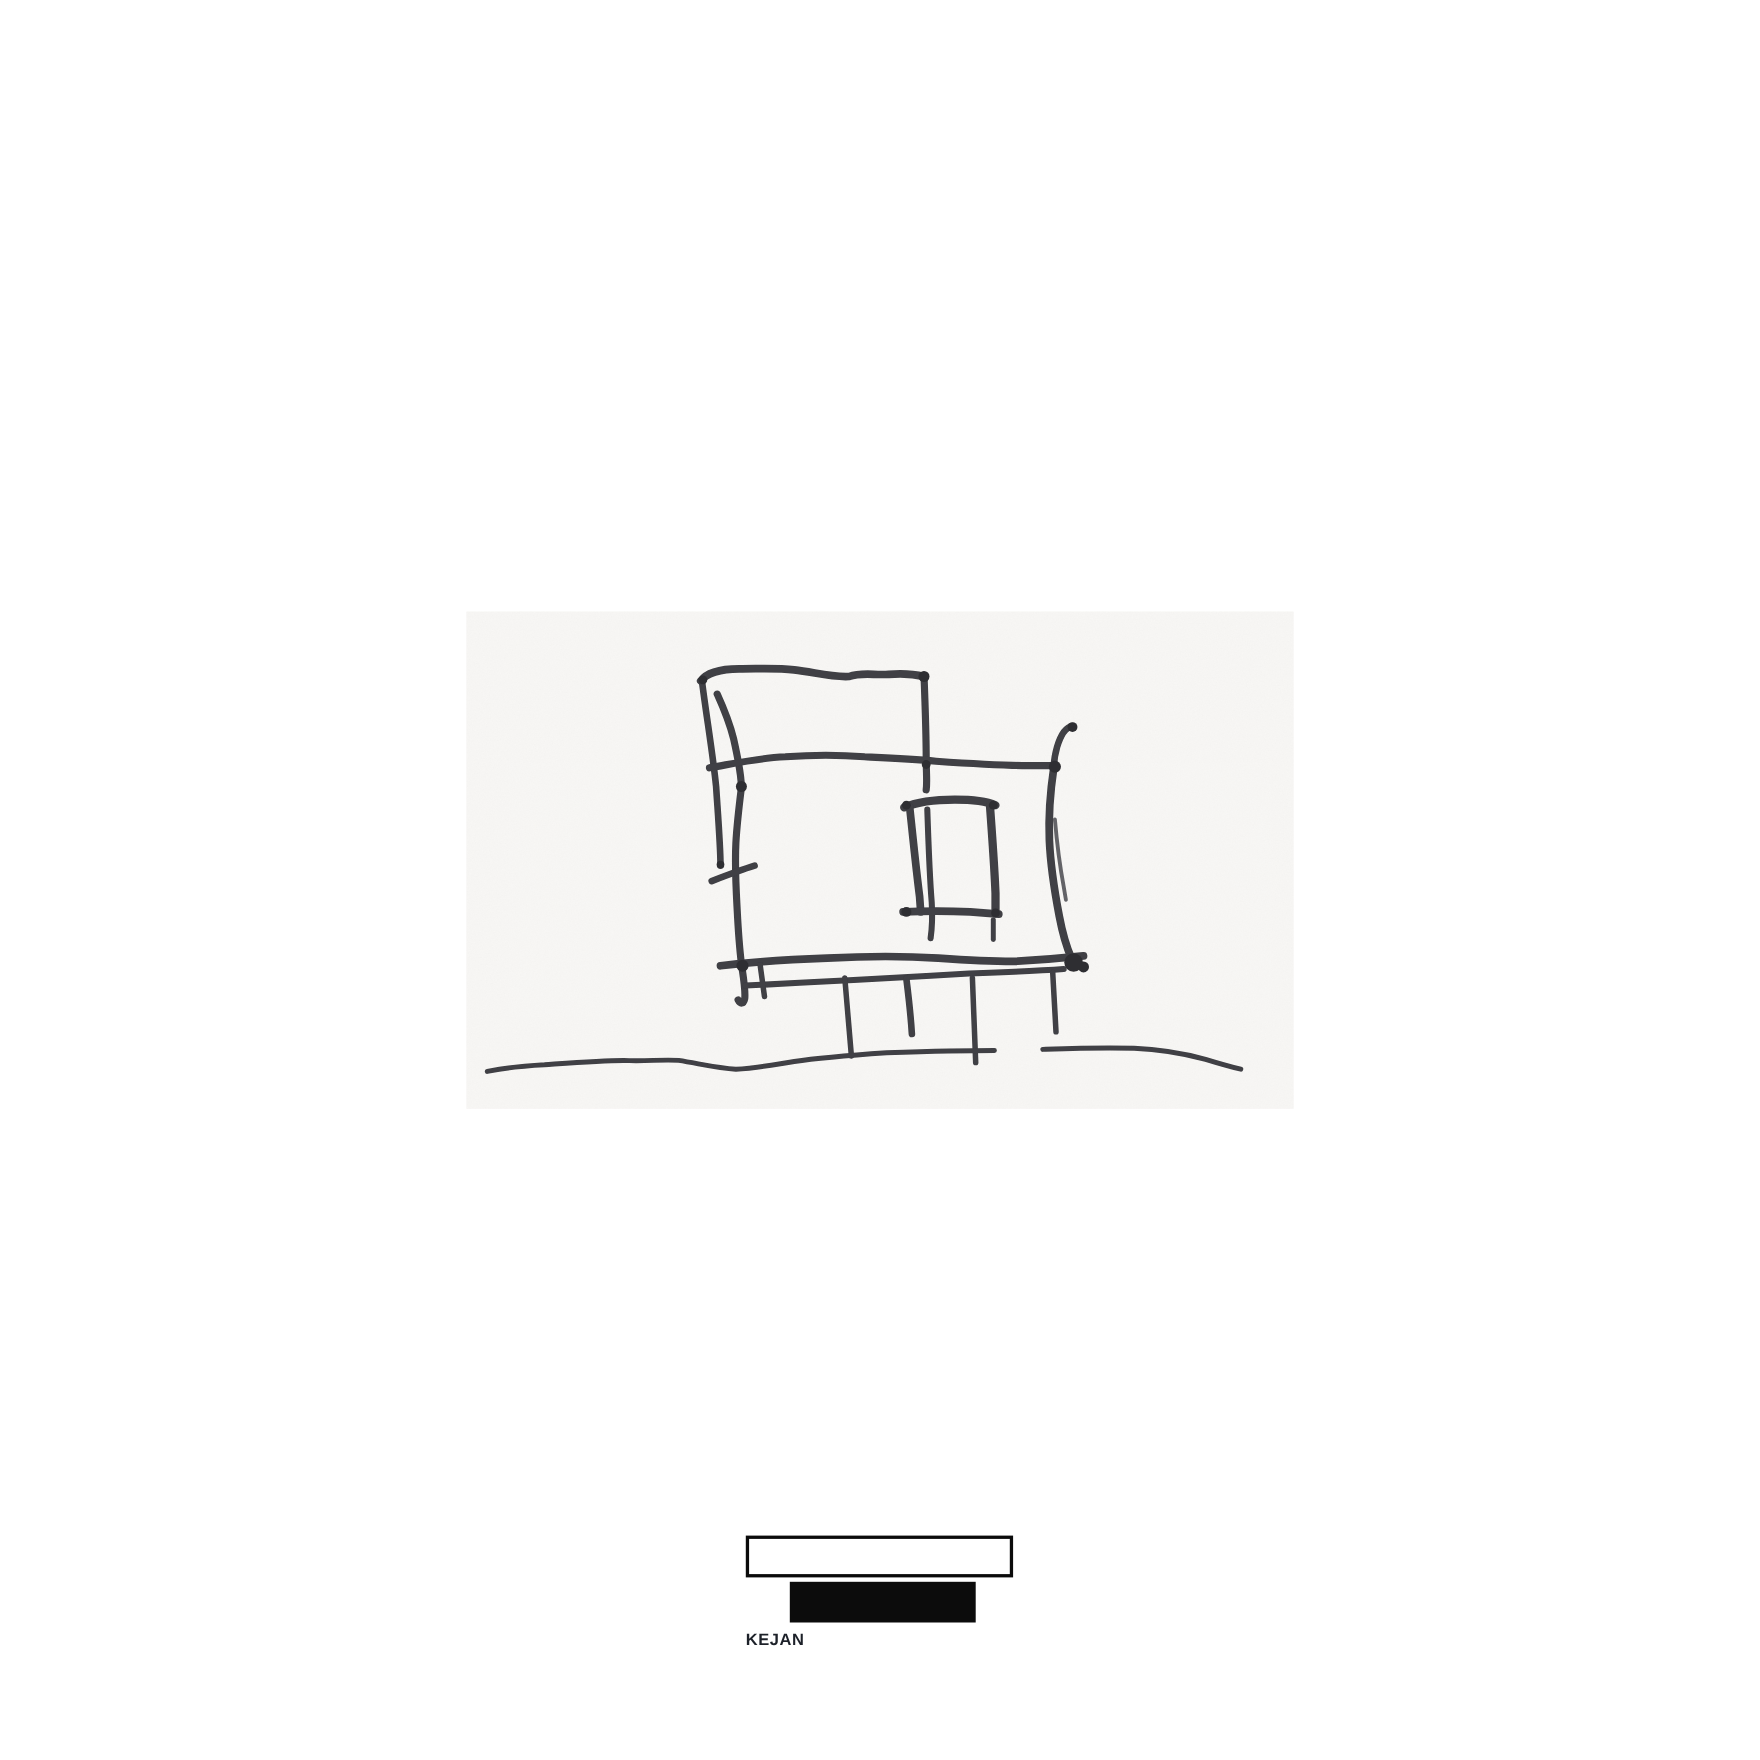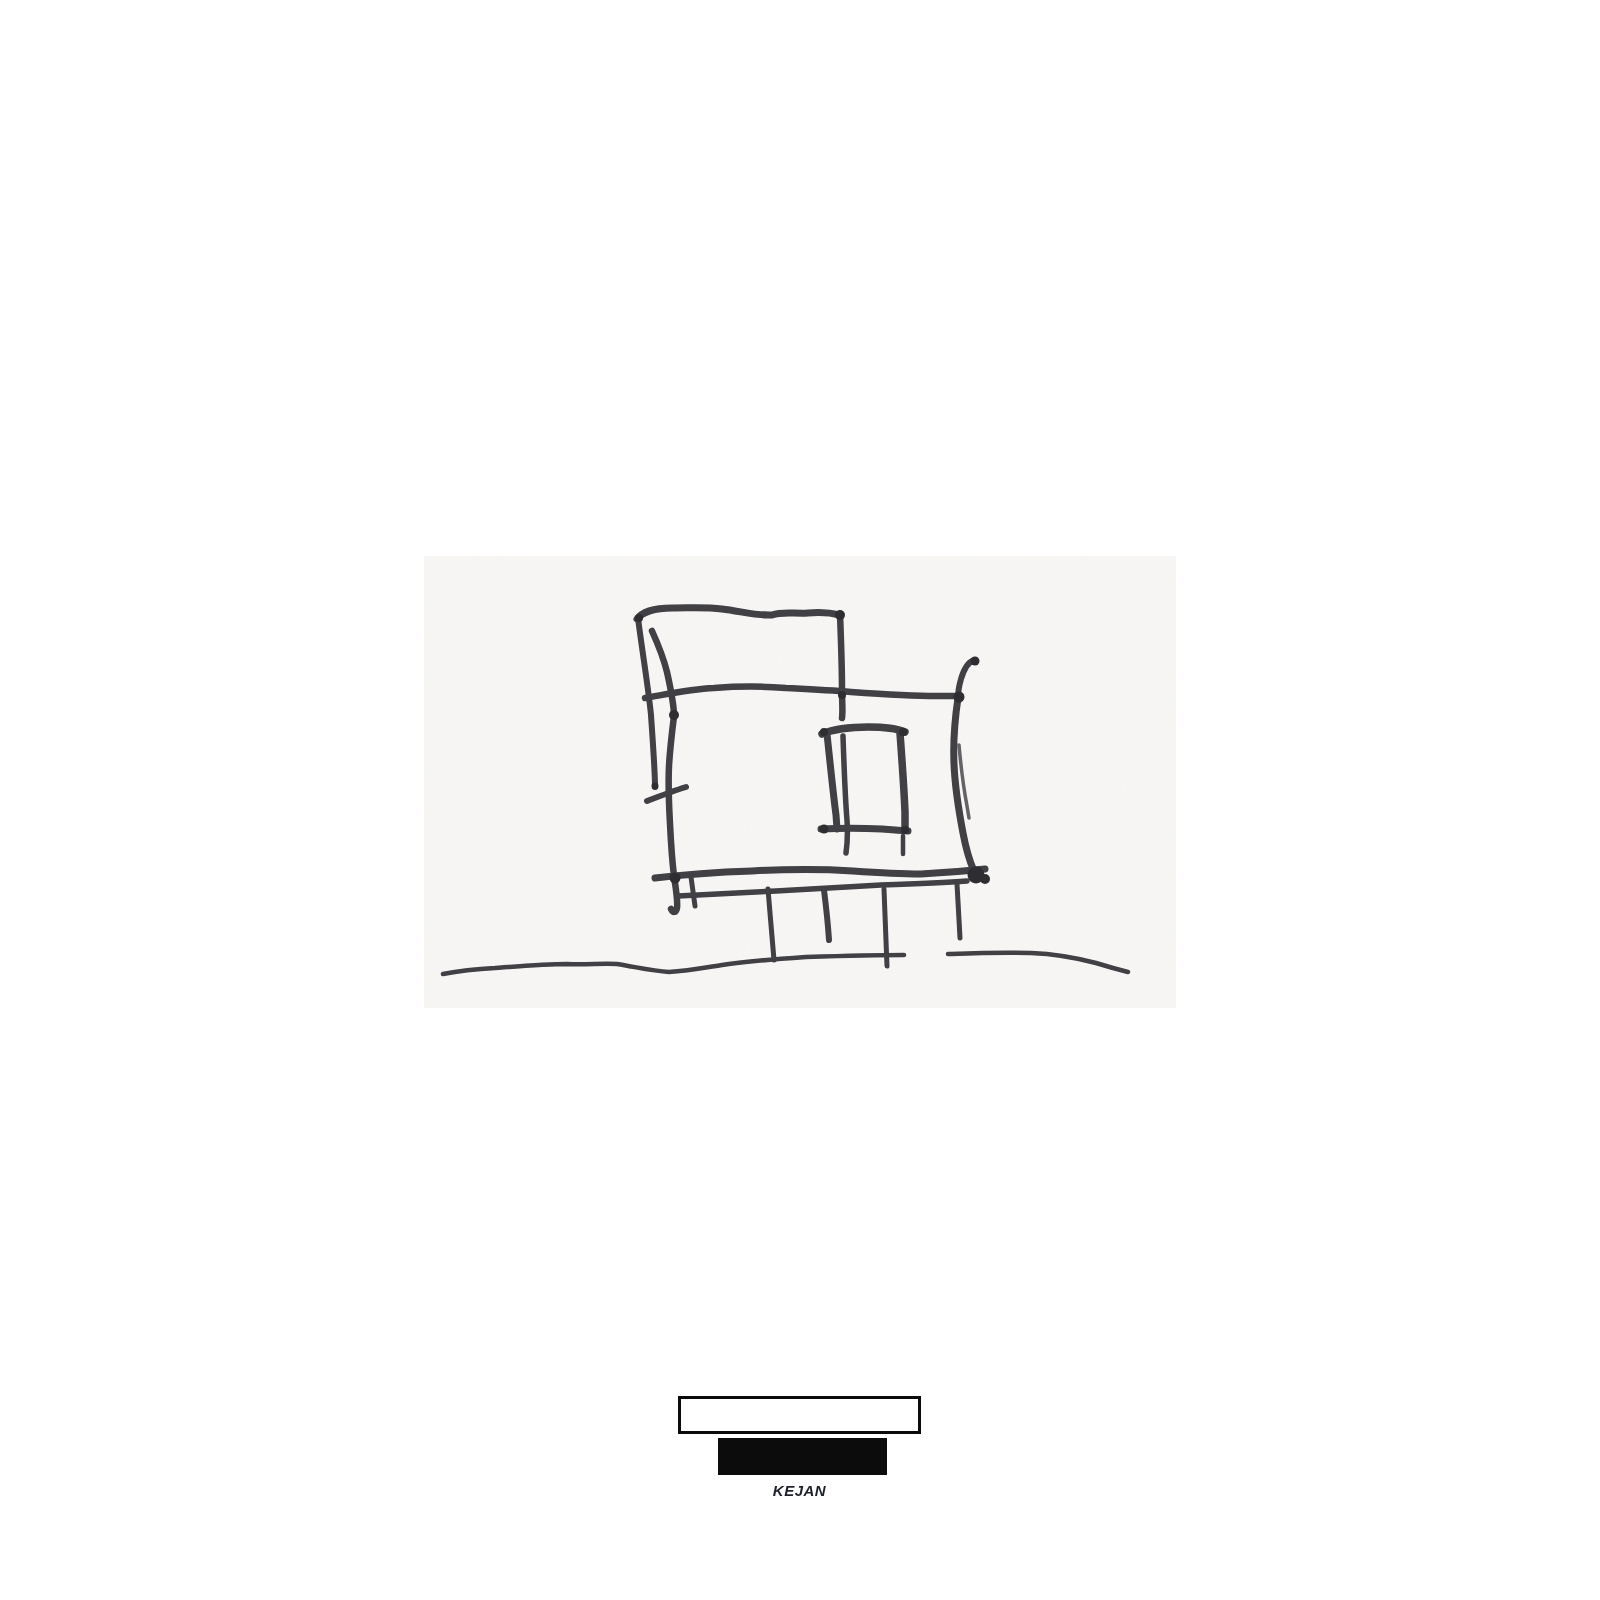--- a/index.html
+++ b/index.html
@@ -49,26 +49,25 @@
     top: 1438px;
     width: 169px;
     height: 37px;
     background: var(--logo-solid, #0c0c0c);
   }
   .logo-text {
     position: absolute;
     left: 678px;
     top: 1482px;
     width: 243px;
-    text-align: center;
+    text-align: left;
     font-size: 15px;
     font-weight: bold;
     letter-spacing: 0.5px;
     color: var(--brand-text, #1d2129);
-    font-style: italic;
   }
 </style>
 </head>
 <body>
 
 <div class="canvas">
 
   <div class="paper">
     <svg id="sketch-svg" viewBox="424 556 752 452" preserveAspectRatio="none">
       <defs>

